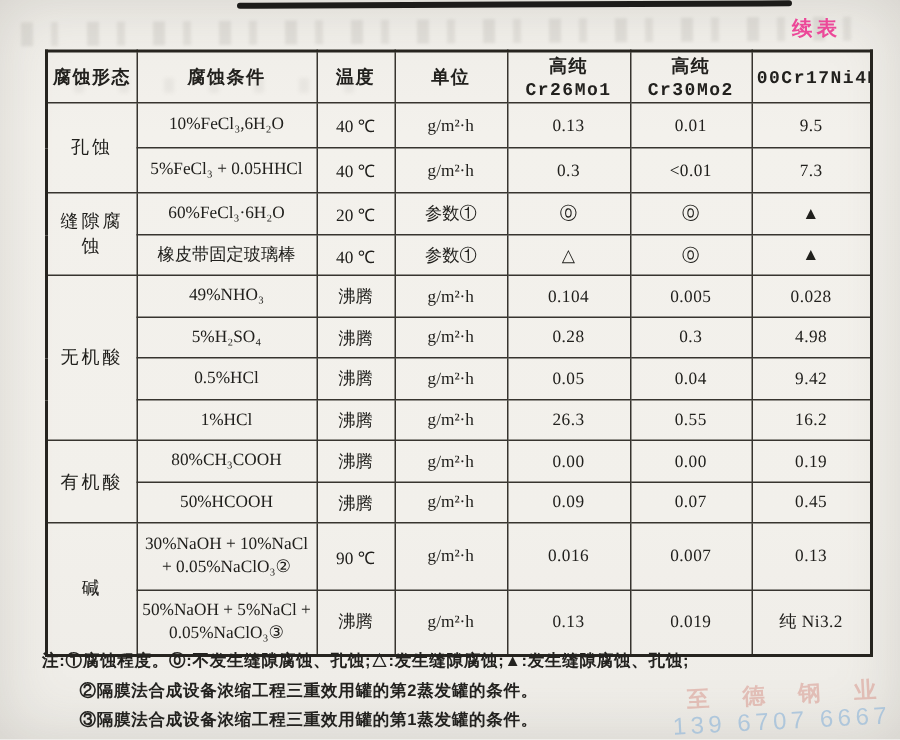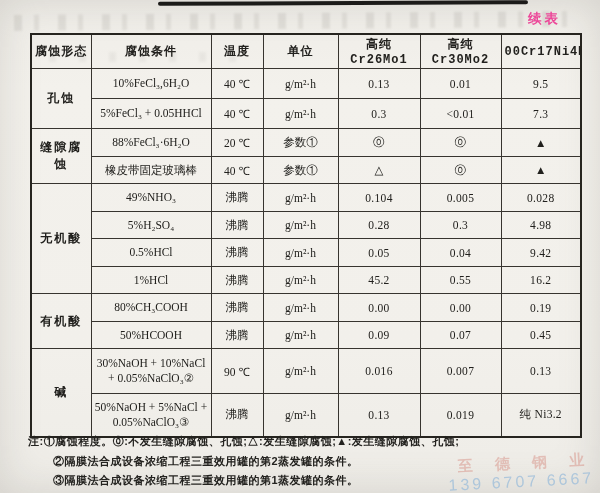--- a/index.html
+++ b/index.html
@@ -38,21 +38,21 @@
     padding:1px 3px;overflow:hidden;
   }
   table.main{border:2px solid #26241f;}
   th{
     font-family:Liberation Mono, monospace;
     font-size:12px;font-weight:bold;color:#22211e;
     letter-spacing:1px;
   }
   td.grp{
     font-family:"Liberation Sans", sans-serif;
-    font-size:12px;font-weight:bold;letter-spacing:2px;
+    font-size:12px;font-weight:normal;letter-spacing:2px;
   }
   td.cond{font-size:11.5px;line-height:15px;}
   td.temp, td.unit{font-size:11.5px;}
   td.val{font-size:11.5px;letter-spacing:.3px;}
   tr.h27{height:27px;} tr.h28{height:28px;} tr.h30{height:30px;}
   tr.h43{height:43px;} tr.h45{height:45px;}
   .notes{
     position:absolute;left:28px;top:432px;width:545px;
     font-family:"Liberation Sans", sans-serif;
     font-size:11px;font-weight:bold;color:#23221f;line-height:19.5px;
@@ -110,21 +110,21 @@
   <tr class="h30">
     <td class="cond">5%FeCl₃ + 0.05HHCl</td>
     <td class="temp">40 ℃</td>
     <td class="unit">g/m²·h</td>
     <td class="val">0.3</td>
     <td class="val">&lt;0.01</td>
     <td class="val">7.3</td>
   </tr>
   <tr class="h28">
     <td class="grp" rowspan="2">缝隙腐蚀</td>
-    <td class="cond">88%FeCl₃·6H₂O</td>
+    <td class="cond">60%FeCl₃·6H₂O</td>
     <td class="temp">20 ℃</td>
     <td class="unit">参数①</td>
     <td class="val">⓪</td>
     <td class="val">⓪</td>
     <td class="val">▲</td>
   </tr>
   <tr class="h27">
     <td class="cond">橡皮带固定玻璃棒</td>
     <td class="temp">40 ℃</td>
     <td class="unit">参数①</td>
@@ -154,21 +154,21 @@
     <td class="temp">沸腾</td>
     <td class="unit">g/m²·h</td>
     <td class="val">0.05</td>
     <td class="val">0.04</td>
     <td class="val">9.42</td>
   </tr>
   <tr class="h27">
     <td class="cond">1%HCl</td>
     <td class="temp">沸腾</td>
     <td class="unit">g/m²·h</td>
-    <td class="val">45.2</td>
+    <td class="val">26.3</td>
     <td class="val">0.55</td>
     <td class="val">16.2</td>
   </tr>
   <tr class="h28">
     <td class="grp" rowspan="2">有机酸</td>
     <td class="cond">80%CH₃COOH</td>
     <td class="temp">沸腾</td>
     <td class="unit">g/m²·h</td>
     <td class="val">0.00</td>
     <td class="val">0.00</td>

